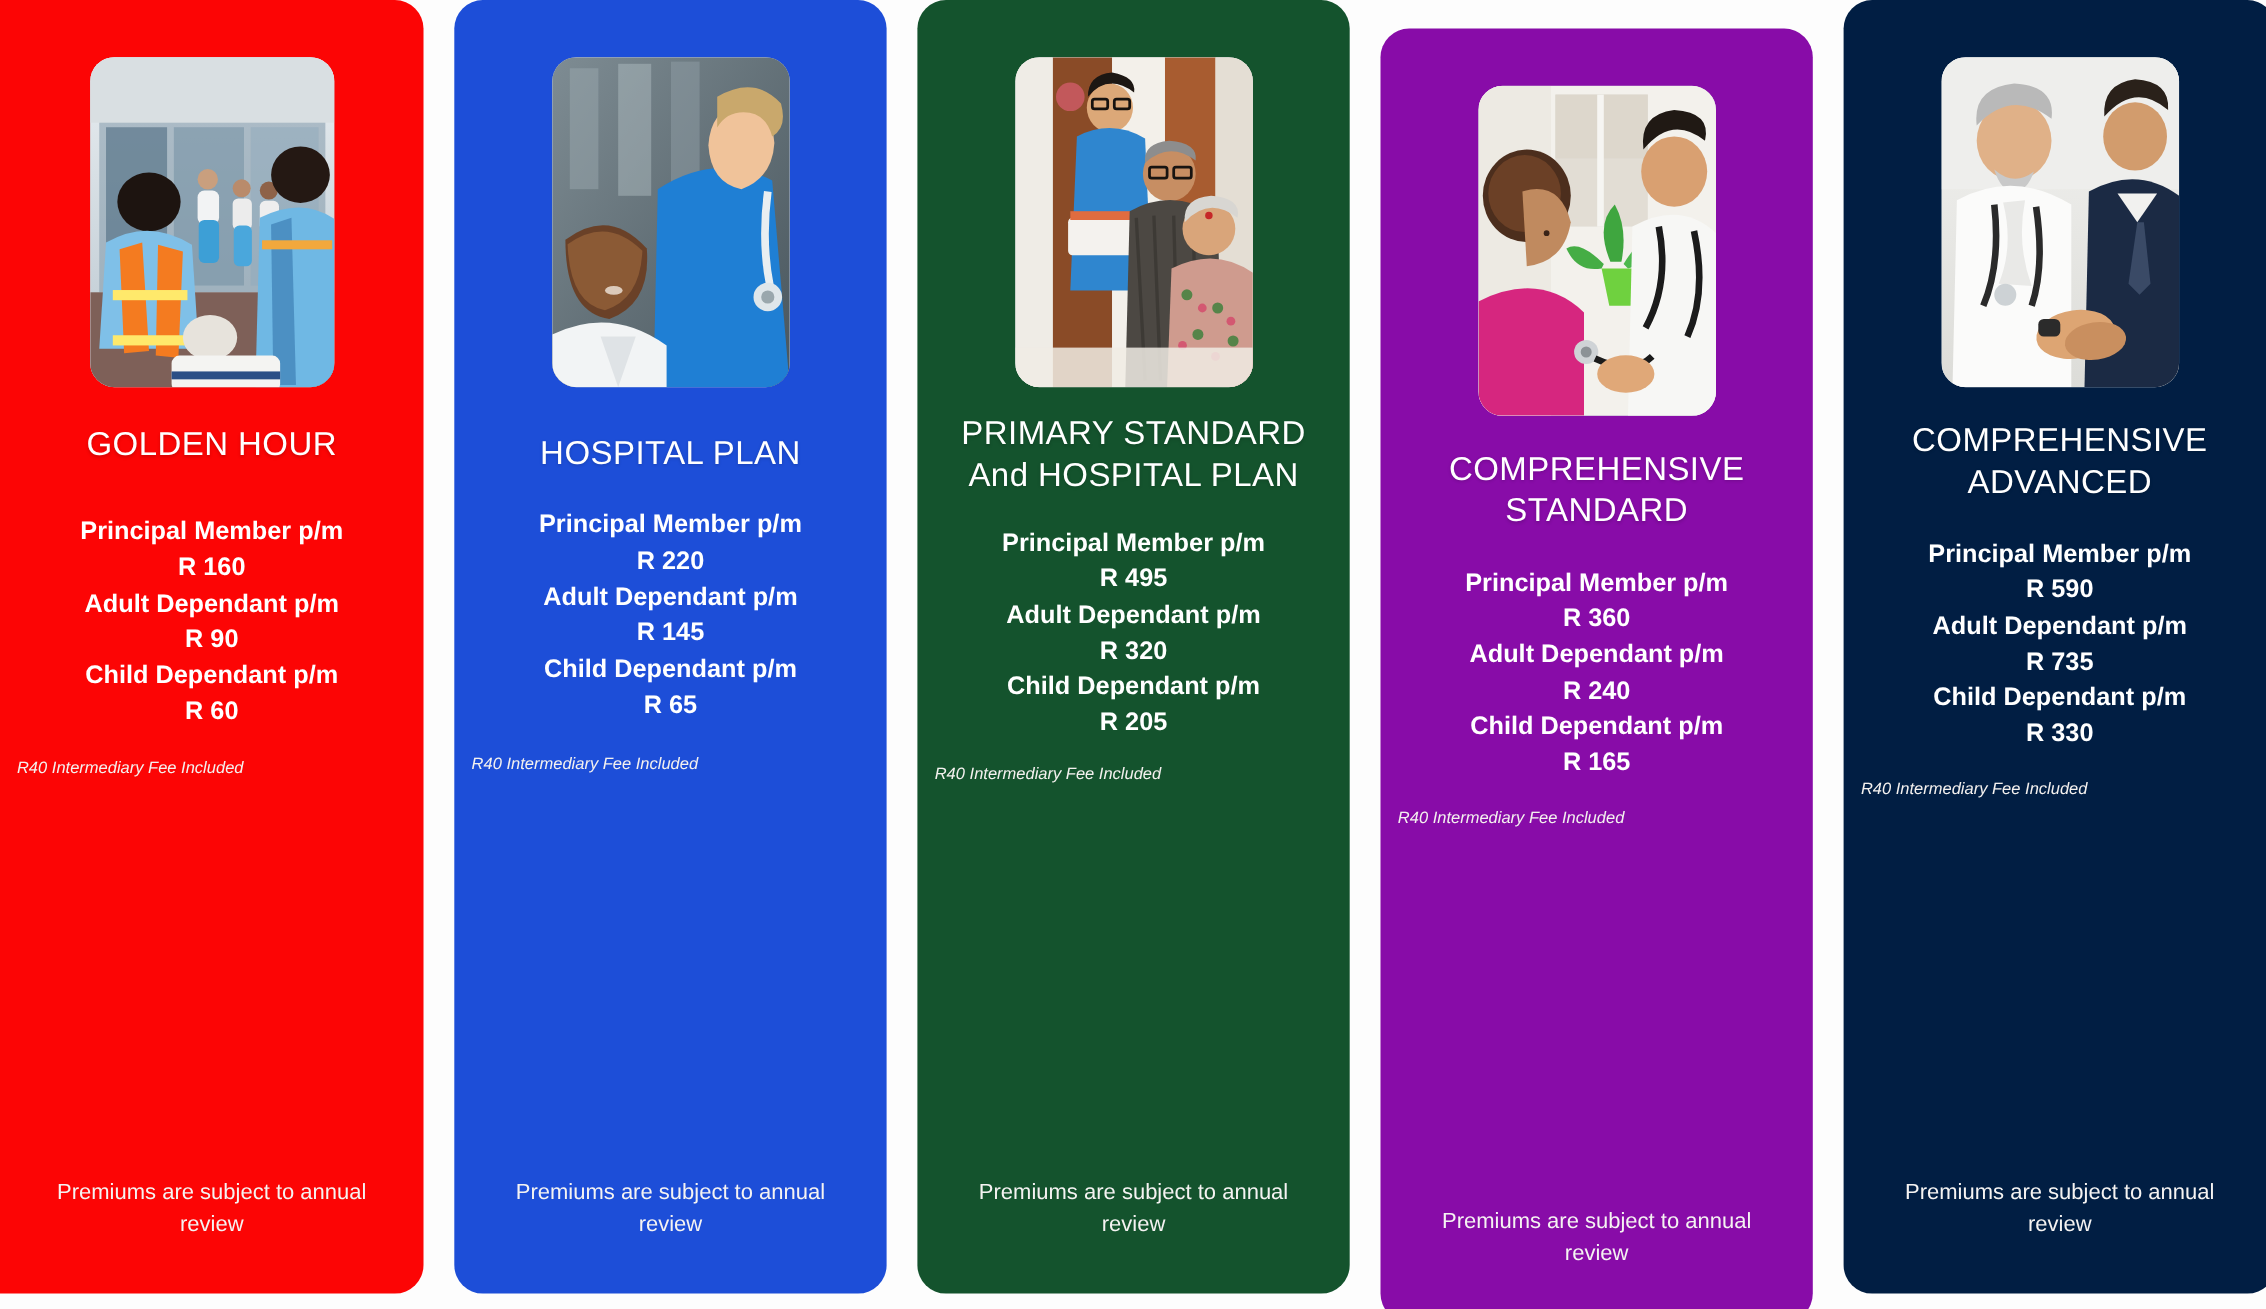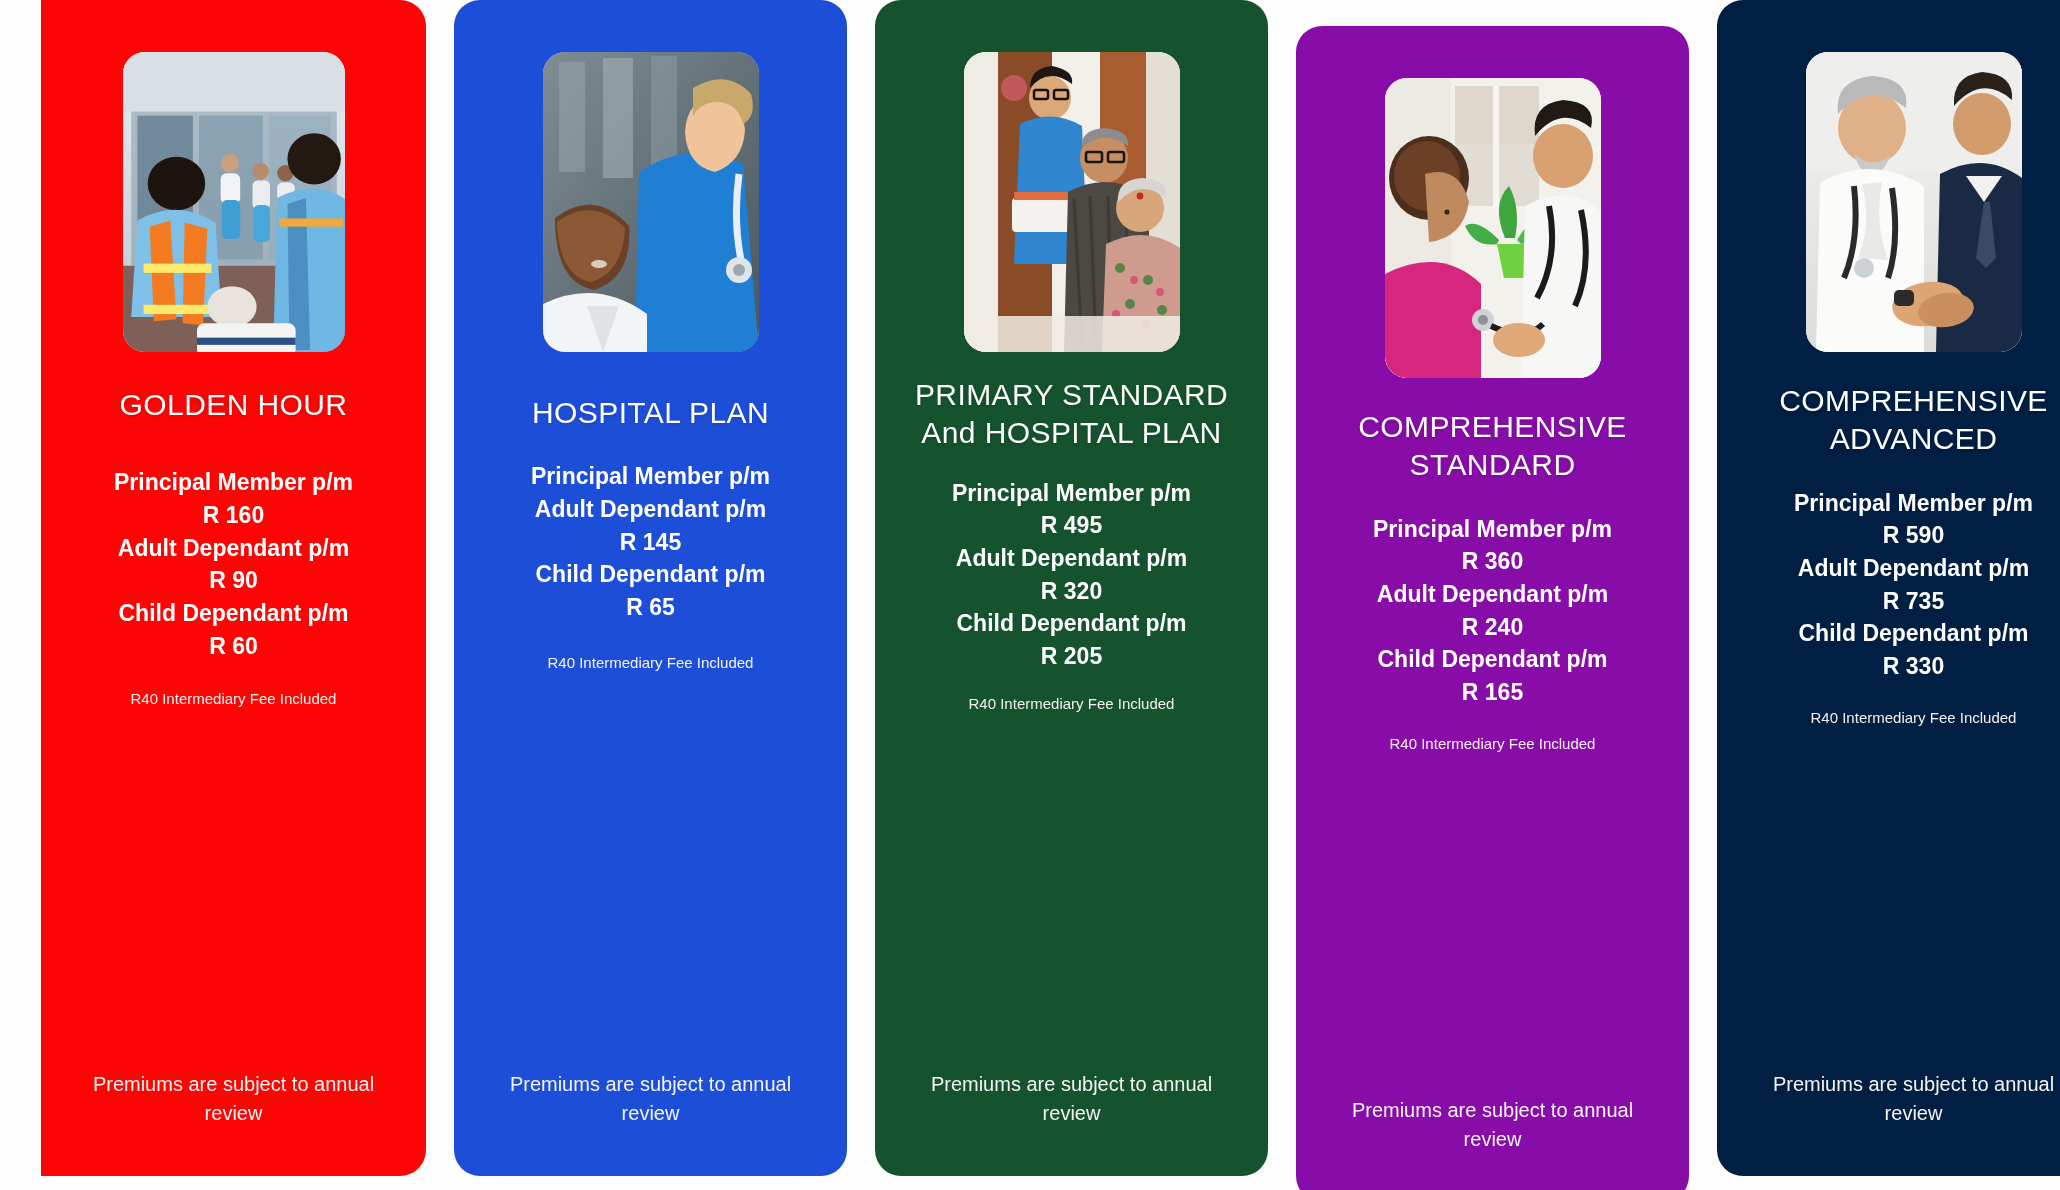--- a/index.html
+++ b/index.html
@@ -8,21 +8,20 @@
     width:2060px; height:1190px;
     background:#fdfdfd;
     font-family:"Liberation Sans", sans-serif;
     overflow:hidden;
   }
   #cards-row {
     display:flex;
     width:2060px; height:1190px;
     gap:28px;
     align-items:flex-start;
-    padding-left:41px;
   }
   .plan-card {
     flex:0 0 393px;
     height:1176px;
     border-radius:26px;
     position:relative;
     display:flex;
     flex-direction:column;
     align-items:center;
     overflow:hidden;
@@ -65,22 +64,23 @@
     font-size:23px;
     font-weight:bold;
     line-height:1.42;
   }
   .price-block .amount { display:block; }
   .price-block .label  { display:block; }
 
   .fee-note {
     margin-top:26px;
     font-size:15px;
+    font-style:italic;
     color:#f4f1ef;
-    text-align:center;
+    text-align:left;
     width:92%;
     font-weight:400;
   }
   .footer-note {
     position:absolute;
     left:7%;
     right:7%;
     bottom:48px;
     text-align:center;
     font-size:20px;
@@ -207,20 +207,21 @@
           <path d="M14 170 q36 -26 68 6 -2 44 -34 54 -32 -6 -34 -60 Z" fill="#8b5a35"></path>
           <ellipse cx="56" cy="212" rx="8" ry="4" fill="#f0e6dc" opacity=".8"></ellipse>
           <path d="M0 252 q54 -26 104 10 l0 38 H0 Z" fill="#f2f4f5"></path>
           <path d="M44 254 l16 46 16 -46" fill="#dfe3e6"></path>
         </g>
       </svg>
     </div>
     <div class="plan-title">HOSPITAL PLAN</div>
     <div class="price-block">
       <span class="label">Principal Member p/m</span>
+      <span class="amount">R 220</span>
       <span class="label">Adult Dependant p/m</span>
       <span class="amount">R 145</span>
       <span class="label">Child Dependant p/m</span>
       <span class="amount">R 65</span>
     </div>
     <div class="fee-note">R40 Intermediary Fee Included</div>
     <div class="footer-note">Premiums are subject to annual review</div>
   </div>
 
   <div class="plan-card tv-c" style="background:#14532d;">

